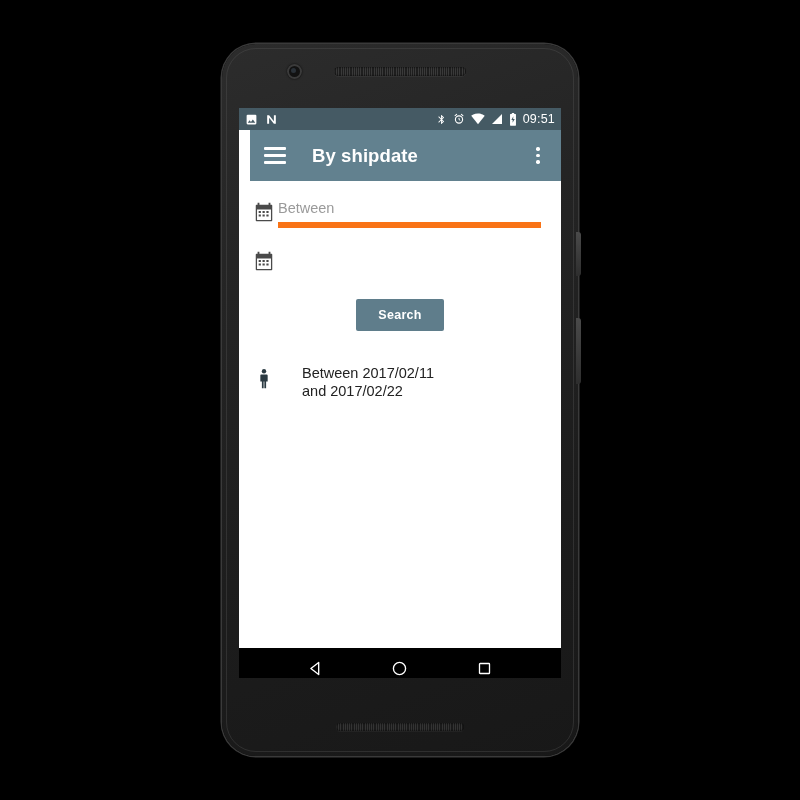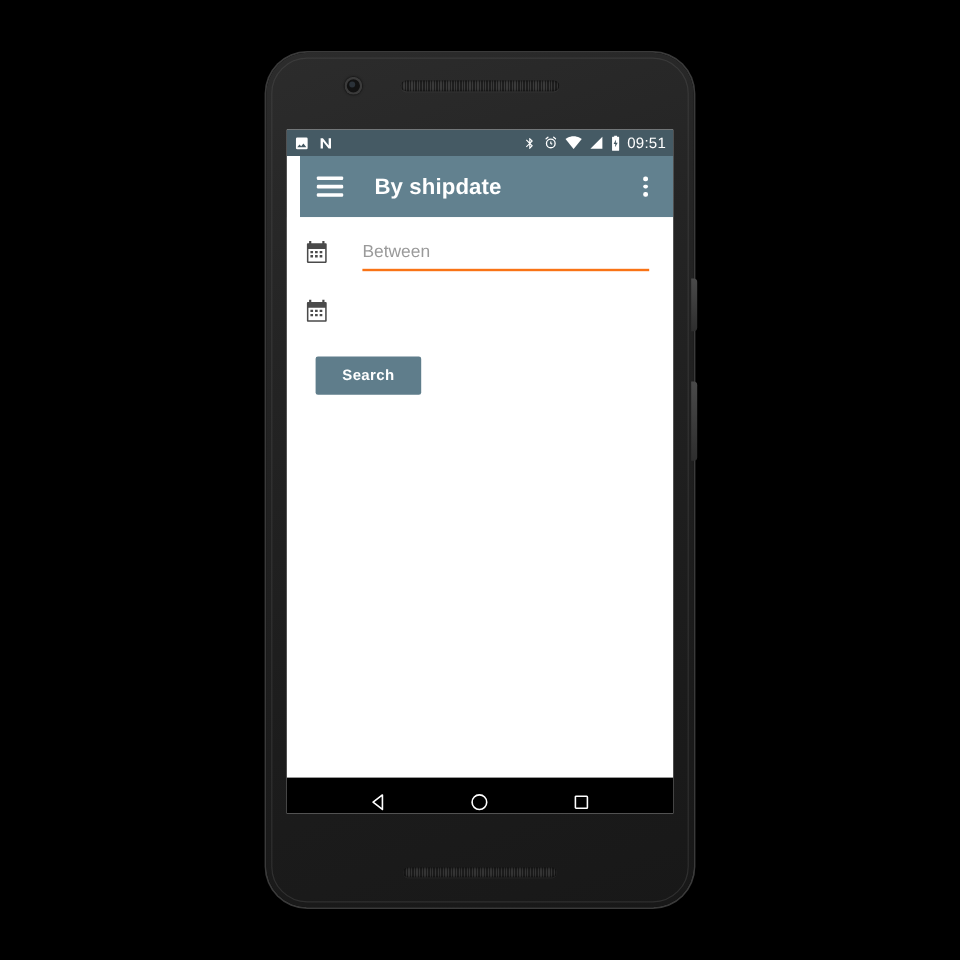--- a/index.html
+++ b/index.html
@@ -185,41 +185,39 @@
   }
   .field-icon {
     width: 22px;
     height: 22px;
     flex: 0 0 22px;
     margin-bottom: 5px;
     margin-right: 3px;
   }
   .field-input-wrap {
     flex: 1;
-    margin-left: 24px;
-    border-bottom: 2px solid #f97316;
+    border-bottom: 6px solid #f97316;
     padding-bottom: 3px;
   }
   .field-input {
     width: 100%;
     border: none;
     outline: none;
     background: transparent;
     font-family: "Liberation Sans", sans-serif;
     font-size: 14.5px;
     color: #3a3a3a;
     padding: 0 0 3px 0;
   }
   .field-input::placeholder { color: #9a9a9a; opacity: 1; }
 
   #search-row {
     display: flex;
-    justify-content: flex-start;
+    justify-content: center;
     margin-top: 10px;
-    margin-left: 24px;
   }
   #search-button {
     background: #5f7d8b;
     color: #ffffff;
     border: none;
     border-radius: 2px;
     font-family: "Liberation Sans", sans-serif;
     font-size: 12.5px;
     font-weight: bold;
     letter-spacing: 0.3px;
@@ -343,20 +341,27 @@
     <div class="field-row">
       <svg class="field-icon" viewBox="0 0 24 24" fill="#4a4a4a">
         <path d="M5 2h2v2h10V2h2v2h1.2c.45 0 .8.36.8.8v16.4c0 .44-.35.8-.8.8H3.8c-.45 0-.8-.36-.8-.8V4.8c0-.44.35-.8.8-.8H5V2zm-.6 7.2v11.4h15.2V9.2H4.4zm1.8 1.8h2.4v2.2H6.2V11zm4.2 0h2.4v2.2h-2.4V11zm4.2 0h2.4v2.2h-2.4V11zM6.2 14.8h2.4V17H6.2v-2.2zm4.2 0h2.4V17h-2.4v-2.2zm4.2 0h2.4V17h-2.4v-2.2z"></path>
       </svg>
     </div>
 
     <div id="search-row">
       <button id="search-button">Search</button>
     </div>
 
+    <div id="result-row">
+      <svg id="result-icon" viewBox="0 0 24 24" fill="#2b3a42">
+        <circle cx="12" cy="3.6" r="2.4"></circle>
+        <path d="M9 7.2h6c.6 0 1 .45 1 1v6.4h-1.7V22h-1.9v-7.4h-0.8V22h-1.9v-7.4H8V8.2c0-.55.45-1 1-1z"></path>
+      </svg>
+      <div id="result-text">Between 2017/02/11 and 2017/02/22</div>
+    </div>
 
   </div>
 
   <div id="nav-bar">
     <div class="nav-btn">
       <svg width="17" height="17" viewBox="0 0 24 24" fill="none" stroke="#ffffff" stroke-width="1.9" stroke-linejoin="round">
         <path d="M16.5 3.5L5.5 12l11 8.5V3.5z"></path>
       </svg>
     </div>
     <div class="nav-btn">

